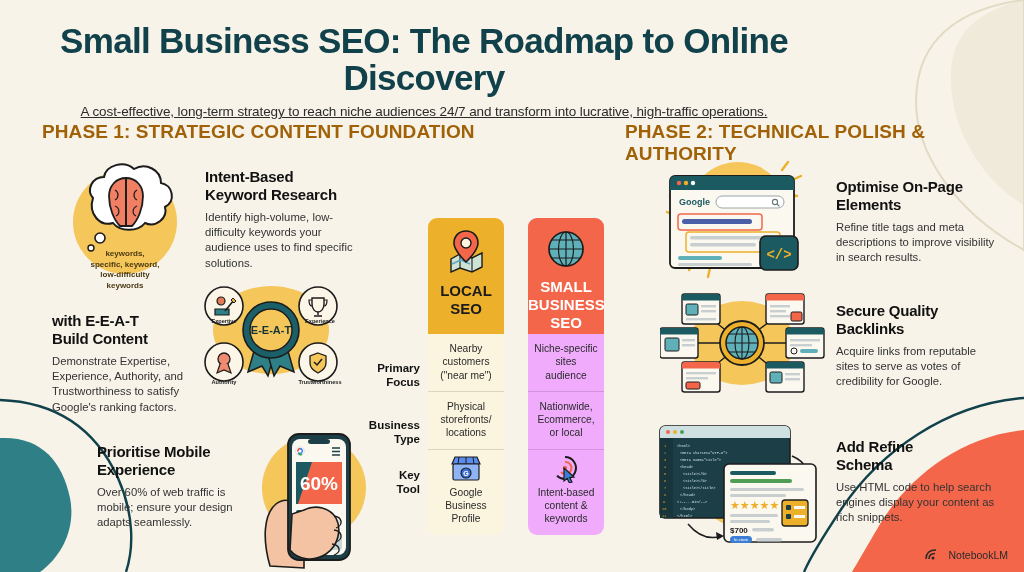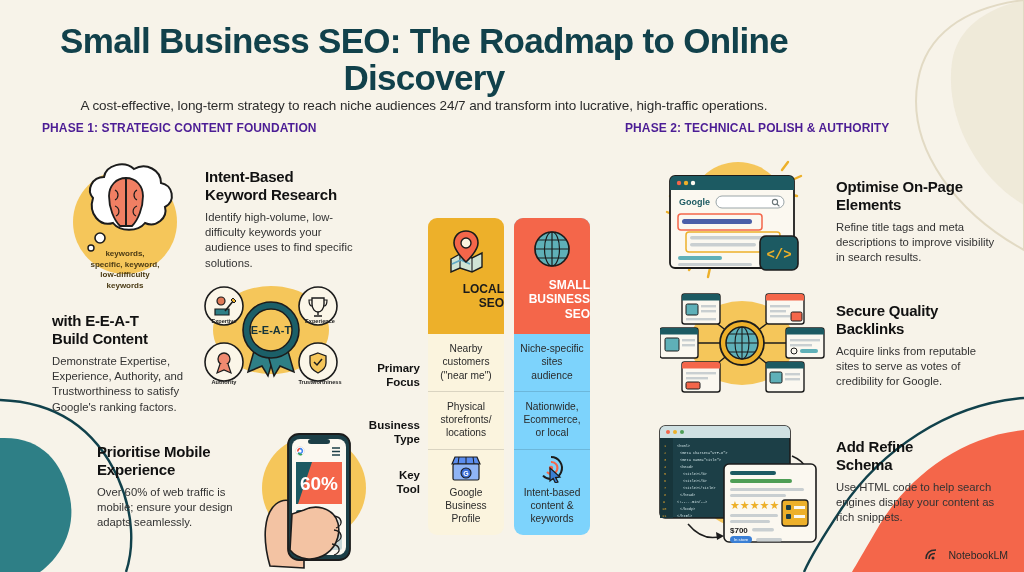--- a/index.html
+++ b/index.html
@@ -14,26 +14,26 @@
   
   .bg { position:absolute; inset:0; pointer-events:none; }
   .bg svg { position:absolute; inset:0; }
 
   
   .header { position:absolute; top:22px; left:0; width:848px; text-align:center; z-index:5; }
   .title {
     font-size:35px; font-weight:bold; color:#11414B; letter-spacing:-0.7px;
     line-height:1.06;
   }
-  .subtitle { margin-top:2px; font-size:13.5px; color:#2B2B2B; letter-spacing:-0.1px; }
+  .subtitle { margin-top:8px; font-size:13.5px; color:#2B2B2B; letter-spacing:-0.1px;text-decoration:underline; }
 
   
   .phase-h {
-    position:absolute; font-size:12px; font-weight:bold; color:#4c1d95;
-    letter-spacing:0.1px; z-index:5;text-align:right;
+    position:absolute; font-size:19px; font-weight:bold; color:#a16207;
+    letter-spacing:0.1px; z-index:5;
   }
   #ph1 { top:121px; left:42px; }
   #ph2 { top:121px; left:625px; }
 
   
   .block { position:absolute; z-index:5; }
   .bt { font-size:15px; font-weight:bold; line-height:1.22; color:#111; letter-spacing:-0.2px; }
   .bd { margin-top:5px; font-size:11.3px; line-height:1.36; color:#333; }
 
   .art { position:absolute; z-index:4; }
@@ -41,25 +41,25 @@
   
   .table { position:absolute; left:368px; top:218px; z-index:6; }
   .rowlabels { position:absolute; left:0; top:118px; width:52px; text-align:right; }
   .rowlabel { font-size:11.5px; font-weight:bold; color:#111; line-height:1.2; }
   .rowlabel.r1 { position:absolute; top:26px; right:0; }
   .rowlabel.r2 { position:absolute; top:83px; right:0; }
   .rowlabel.r3 { position:absolute; top:133px; right:0; }
 
   .col { position:absolute; top:0; width:76px; border-radius:9px; overflow:hidden; }
   .col.local { left:60px; background:#FBF4DE; }
-  .col.sbs   { left:146px; background:#7dd3fc; }
+  .col.sbs   { left:160px; background:#f0abfc; }
   .colhead { height:116px; padding-top:11px; text-align:center; }
   .col.local .colhead { background:#EDB02A; }
   .col.sbs .colhead   { background:#F4664A; }
-  .colhead .ht { font-size:12px; font-weight:bold; line-height:1.2; margin-top:5px;text-align:right; }
+  .colhead .ht { font-size:15px; font-weight:bold; line-height:1.2; margin-top:5px; }
   .col.local .ht { color:#1B1B1B; }
   .col.sbs .ht   { color:#FFFFFF; }
   .cell {
     padding:8px 5px 9px; text-align:center; font-size:10.2px; line-height:1.3; color:#2A2A2A;
   }
   .cell + .cell { border-top:1px solid rgba(0,0,0,0.13); }
   .cell.tool { padding-top:5px; }
 
   
   .kwcloud {

